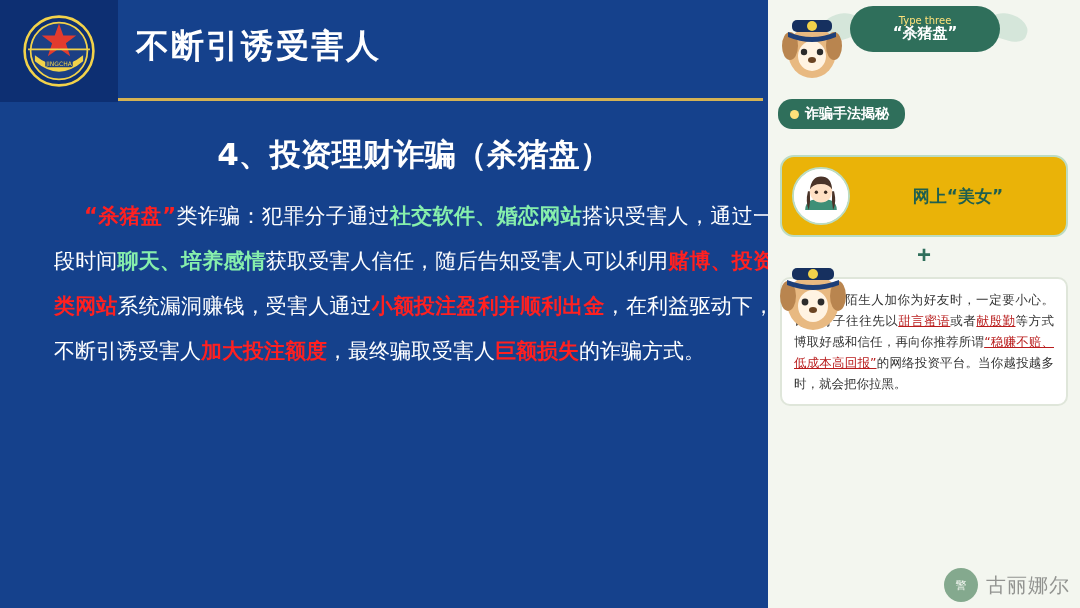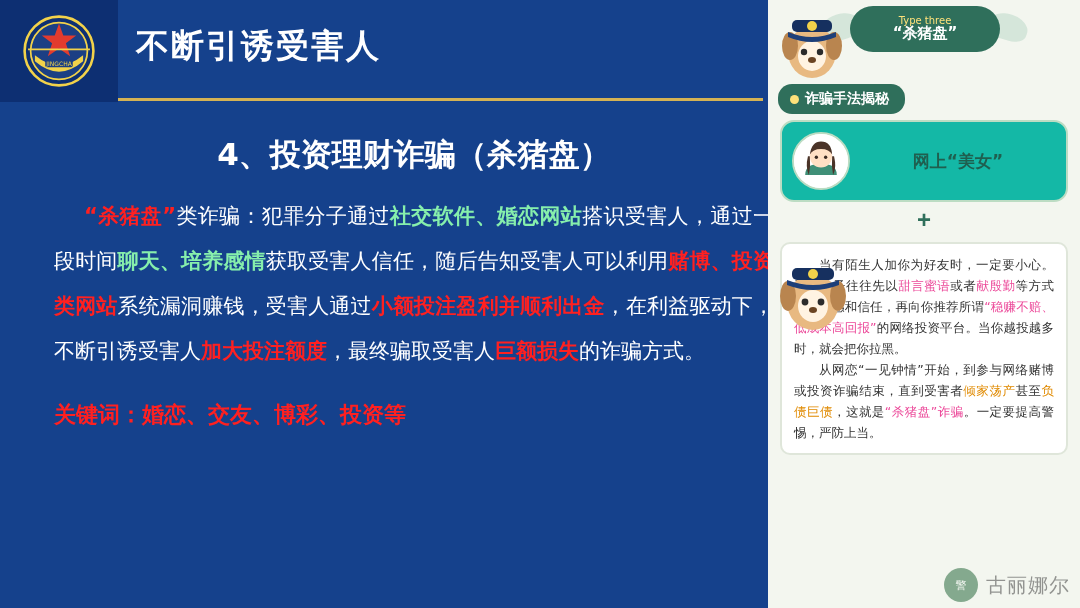--- a/index.html
+++ b/index.html
@@ -122,39 +122,39 @@
     left: 8px; top: 2px;
     width: 72px; height: 80px;
   }
   .mascot2 {
     position: absolute;
     left: 6px; top: 248px;
     width: 78px; height: 86px;
   }
 
   .tag {
-    margin: 12px 0 0 10px;
+    margin: 27px 0 0 10px;
     display: inline-flex;
     align-items: center;
     gap: 6px;
     background: #2f6f5b;
     color: #ffffff;
     font-size: 14px;
     font-weight: bold;
     padding: 6px 16px 6px 12px;
     border-radius: 14px;
     font-family: "DejaVu Sans", sans-serif;
   }
   .tag .dot {
     width: 9px; height: 9px; border-radius: 50%;
     background: #ffe27a; display: inline-block;
   }
   .card {
-    margin: 6px 12px 0 12px;
-    background: #14b8a6;
+    margin: 26px 12px 0 12px;
+    background: #eab308;
     border: 2px solid #bcdcc3;
     border-radius: 14px;
     padding: 10px 10px;
     position: relative;
   }
   .row {
     display: flex;
     align-items: center;
     gap: 10px;
   }
@@ -192,21 +192,21 @@
     border: 2px solid #dfe6da;
     border-radius: 10px;
     padding: 10px 12px;
     font-size: 12.5px;
     line-height: 21px;
     color: #333333;
     text-align: justify;
     font-family: "DejaVu Sans", sans-serif;
   }
   .note-card p { text-indent: 2em; }
-  .note-card .r { color: #ec4899; }
+  .note-card .r { color: #b91c1c; text-decoration: underline; }
   .note-card .o { color: #e08a00; }
   
   .watermark {
     position: absolute;
     right: 10px; bottom: 6px;
     display: flex; align-items: center; gap: 8px;
     opacity: .55;
   }
   .wm-circle {
     width: 34px; height: 34px; border-radius: 50%;
@@ -239,21 +239,20 @@
   </div>
 
   <div class="header-title">不断引诱受害人</div>
   <div class="header-rule"></div>
 
   <div class="content">
     <div class="section-title">4、投资理财诈骗（杀猪盘）</div>
     <div class="para">
       <span class="first-ind"></span><span id="rich-para"><span class="hl-red">“杀猪盘”</span><span>类诈骗：犯罪分子通过</span><span class="hl-yellow">社交软件、婚恋网站</span><span>搭识受害人，通过一段时间</span><span class="hl-yellow">聊天、培养感情</span><span>获取受害人信任，随后告知受害人可以利用</span><span class="hl-red">赌博、投资类网站</span><span>系统漏洞赚钱，受害人通过</span><span class="hl-red">小额投注盈利并顺利出金</span><span>，在利益驱动下，不断引诱受害人</span><span class="hl-red">加大投注额度</span><span>，最终骗取受害人</span><span class="hl-red">巨额损失</span><span>的诈骗方式。</span></span>
     </div>
-    <div class="keywords">关键词：婚恋、交友、博彩、投资等</div>
   </div>
 
   <div class="panel">
 
     <div class="panel-top">
       <div class="panel-top-inner"></div>
       <div class="wing l"></div>
       <div class="wing r"></div>
       <div class="ribbon">
         <div class="t1">Type three</div>
@@ -312,21 +311,20 @@
         <circle cx="39" cy="26" r="5" fill="#f2d24a"></circle>
         <circle cx="31" cy="54" r="3.4" fill="#2b2b2b"></circle>
         <circle cx="47" cy="54" r="3.4" fill="#2b2b2b"></circle>
         <ellipse cx="39" cy="62" rx="4" ry="3" fill="#6b4423"></ellipse>
       </svg>
     </div>
 
 
     <div class="note-card">
       <p id="note-p1">当有陌生人加你为好友时，一定要小心。诈骗分子往往先以<span class="r">甜言蜜语</span>或者<span class="r">献殷勤</span>等方式博取好感和信任，再向你推荐所谓<span class="r">“稳赚不赔、低成本高回报”</span>的网络投资平台。当你越投越多时，就会把你拉黑。</p>
-      <p id="note-p2">从网恋“一见钟情”开始，到参与网络赌博或投资诈骗结束，直到受害者<span class="o">倾家荡产</span>甚至<span class="o">负债巨债</span>，这就是<span class="r">“杀猪盘”诈骗</span>。一定要提高警惕，严防上当。</p>
     </div>
 
     <div class="watermark">
       <div class="wm-circle">警</div>
       <div class="wm-text">古丽娜尔</div>
     </div>
 
   </div>
 </div>
 

